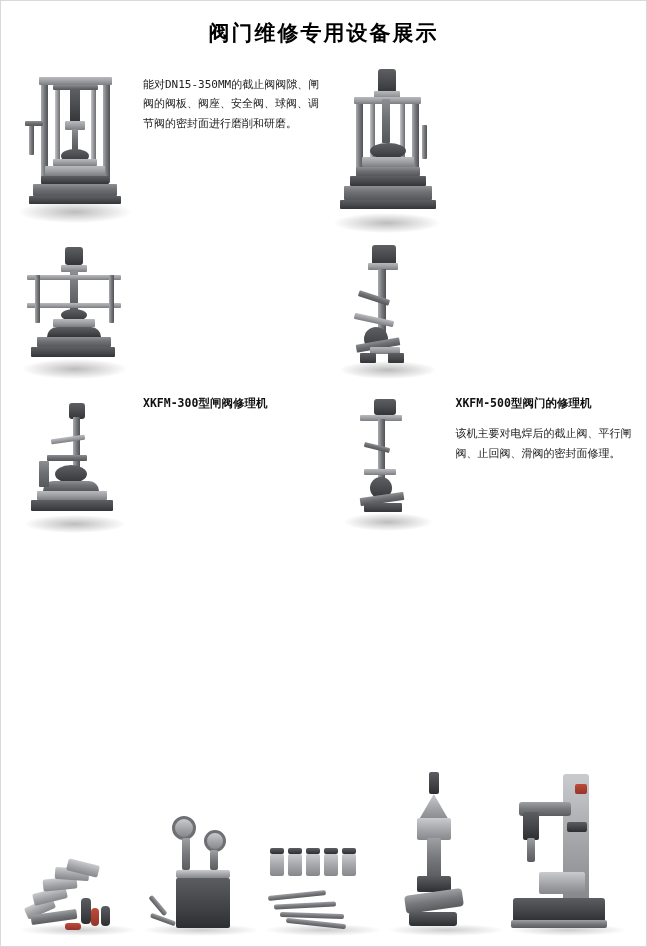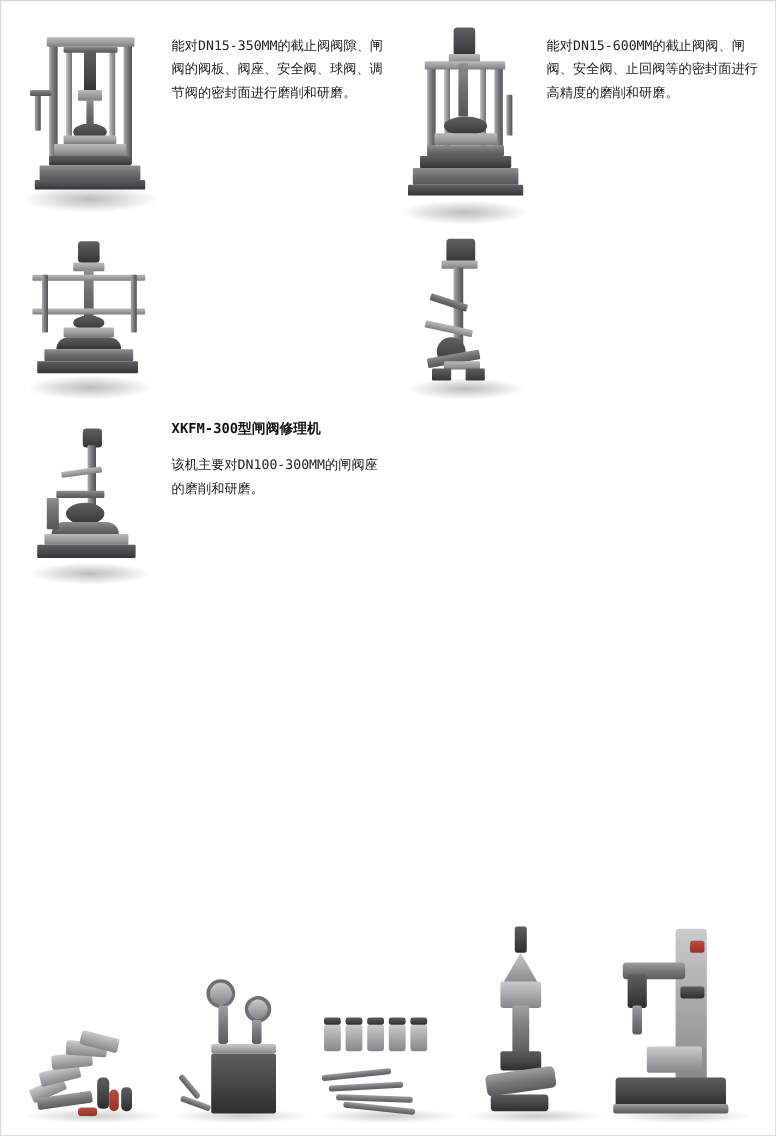--- a/index.html
+++ b/index.html
@@ -145,20 +145,21 @@
     right: 0;
     height: 12px;
     background: radial-gradient(ellipse at center, rgba(110,110,110,0.35) 0%, rgba(255,255,255,0) 70%);
   }
 </style>
 </head>
 <body>
 
 <div class="page">
 
+  <div class="page-title">阀门维修专用设备展示</div>
 
   <div class="grid">
 
     <div class="row">
 
       <div class="cell">
         <div class="figure">
           <div class="machine">
             <div class="shadow-ellipse" style="left:2px;top:136px;width:112px;height:22px;"></div>
 
@@ -207,21 +208,20 @@
             <div class="mpart dark round" style="left:40px;top:78px;width:36px;height:16px;"></div>
             <div class="mpart lite" style="left:32px;top:92px;width:52px;height:10px;"></div>
             <div class="mpart" style="left:26px;top:102px;width:64px;height:9px;"></div>
             <div class="mpart dark" style="left:20px;top:111px;width:76px;height:10px;"></div>
             <div class="mpart" style="left:14px;top:121px;width:88px;height:14px;"></div>
             <div class="mpart dark" style="left:10px;top:135px;width:96px;height:9px;"></div>
             <div class="mpart vert" style="left:92px;top:60px;width:5px;height:34px;"></div>
           </div>
         </div>
         <div class="textcol">
-          <div class="item-desc">能对DN15-600MM的截止阀阀、闸阀、安全阀、止回阀等的密封面进行高精度的磨削和研磨。</div>
         </div>
       </div>
 
     </div>
 
     <div class="row">
 
       <div class="cell">
         <div class="figure">
           <div class="machine small">
@@ -277,24 +277,42 @@
             <div class="mpart" style="left:30px;top:58px;width:40px;height:6px;"></div>
             <div class="mpart dark round" style="left:38px;top:68px;width:32px;height:18px;"></div>
             <div class="mpart" style="left:26px;top:84px;width:56px;height:10px;border-radius:28px 28px 0 0;"></div>
             <div class="mpart lite" style="left:20px;top:94px;width:70px;height:9px;"></div>
             <div class="mpart dark" style="left:14px;top:103px;width:82px;height:11px;"></div>
             <div class="mpart" style="left:22px;top:64px;width:10px;height:26px;"></div>
           </div>
         </div>
         <div class="textcol">
           <div class="item-title">XKFM-300型闸阀修理机</div>
-          <div class="item-desc">该机主要对DN100-300MM的闸阀座的磨削和研磨。</div>
-        </div>
-      </div>
-
+        </div>
+      </div>
+
+      <div class="cell">
+        <div class="figure">
+          <div class="machine small">
+            <div class="shadow-ellipse" style="left:14px;top:116px;width:88px;height:18px;"></div>
+            <div class="mpart dark" style="left:44px;top:2px;width:22px;height:16px;border-radius:3px;"></div>
+            <div class="mpart lite" style="left:30px;top:18px;width:42px;height:6px;"></div>
+            <div class="mpart vert" style="left:48px;top:22px;width:7px;height:74px;"></div>
+            <div class="mpart" style="left:34px;top:48px;width:26px;height:5px;transform:rotate(14deg);"></div>
+            <div class="mpart lite" style="left:34px;top:72px;width:32px;height:6px;"></div>
+            <div class="mpart dark round" style="left:40px;top:80px;width:22px;height:22px;"></div>
+            <div class="mpart" style="left:30px;top:98px;width:44px;height:8px;transform:rotate(-8deg);"></div>
+            <div class="mpart dark" style="left:34px;top:106px;width:38px;height:9px;"></div>
+          </div>
+        </div>
+        <div class="textcol">
+          <div class="item-title">XKFM-500型阀门的修理机</div>
+          <div class="item-desc">该机主要对电焊后的截止阀、平行闸阀、止回阀、滑阀的密封面修理。</div>
+        </div>
+      </div>
 
     </div>
   </div>
 
   <div class="bottom-strip">
 
     <div class="photo">
       <div class="ph-floor"></div>
       <div class="ph-el lt" style="left:6px;bottom:22px;width:30px;height:12px;transform:rotate(-24deg);"></div>
       <div class="ph-el lt" style="left:14px;bottom:34px;width:34px;height:12px;transform:rotate(-14deg);"></div>

